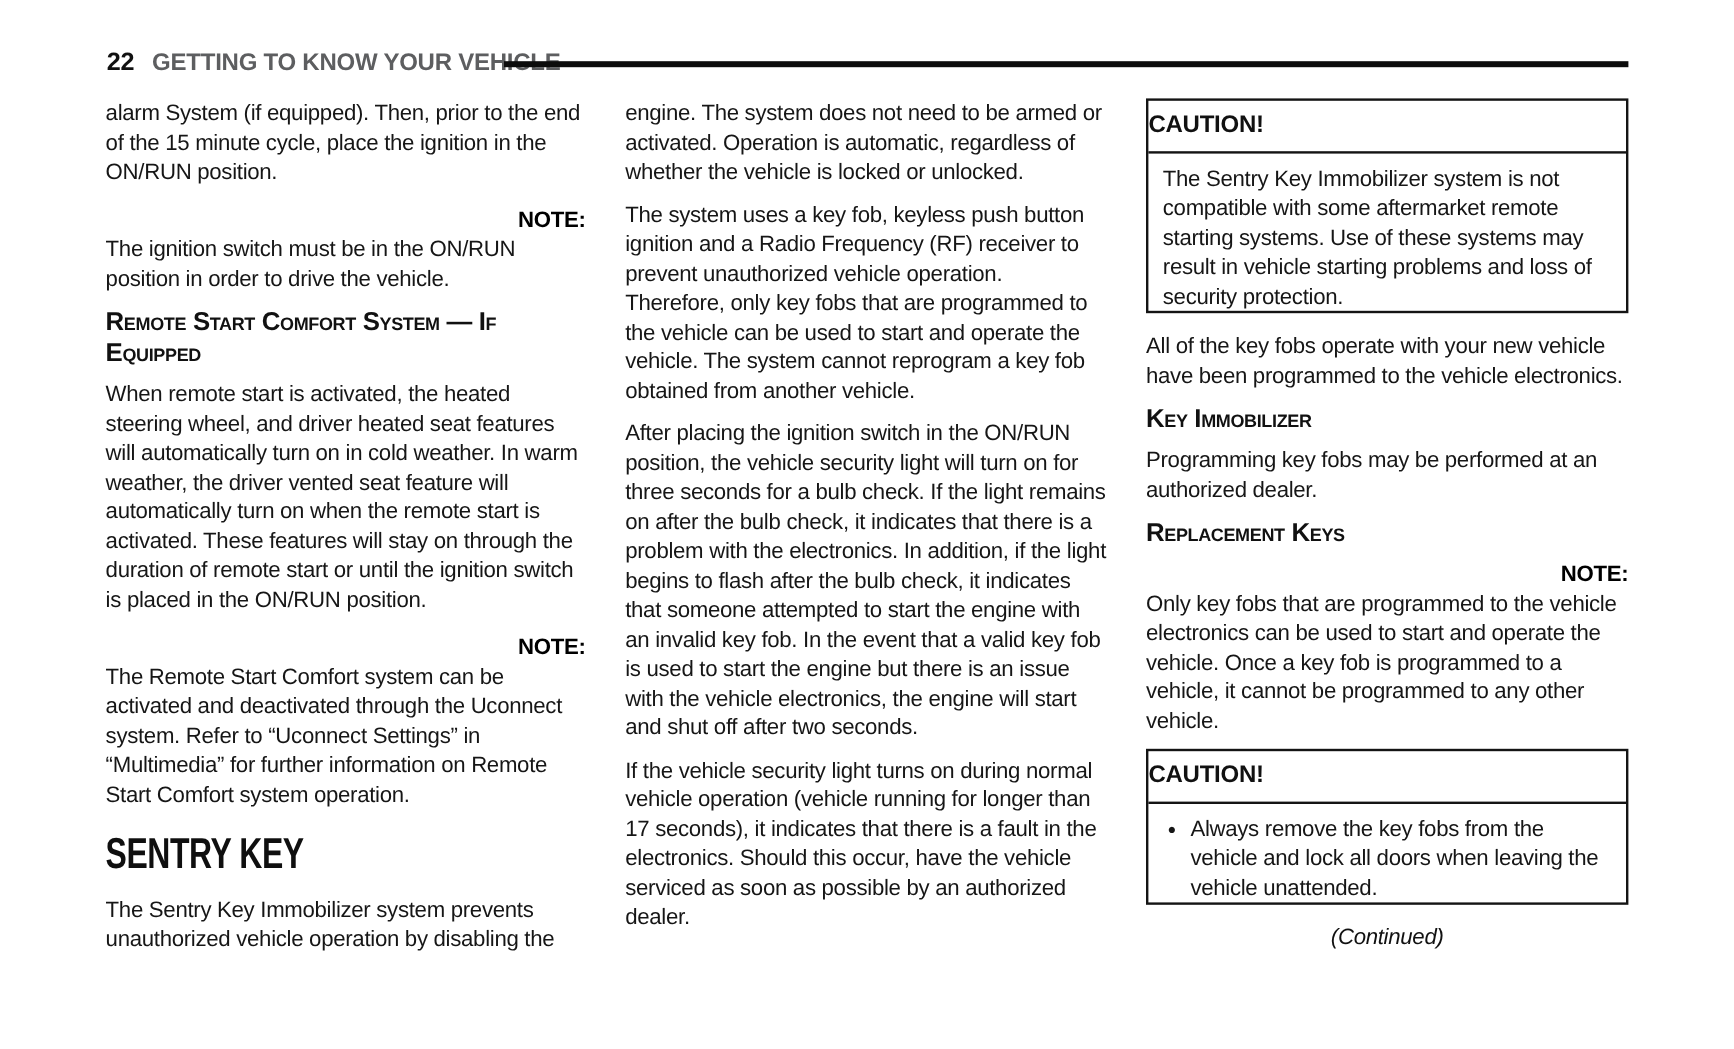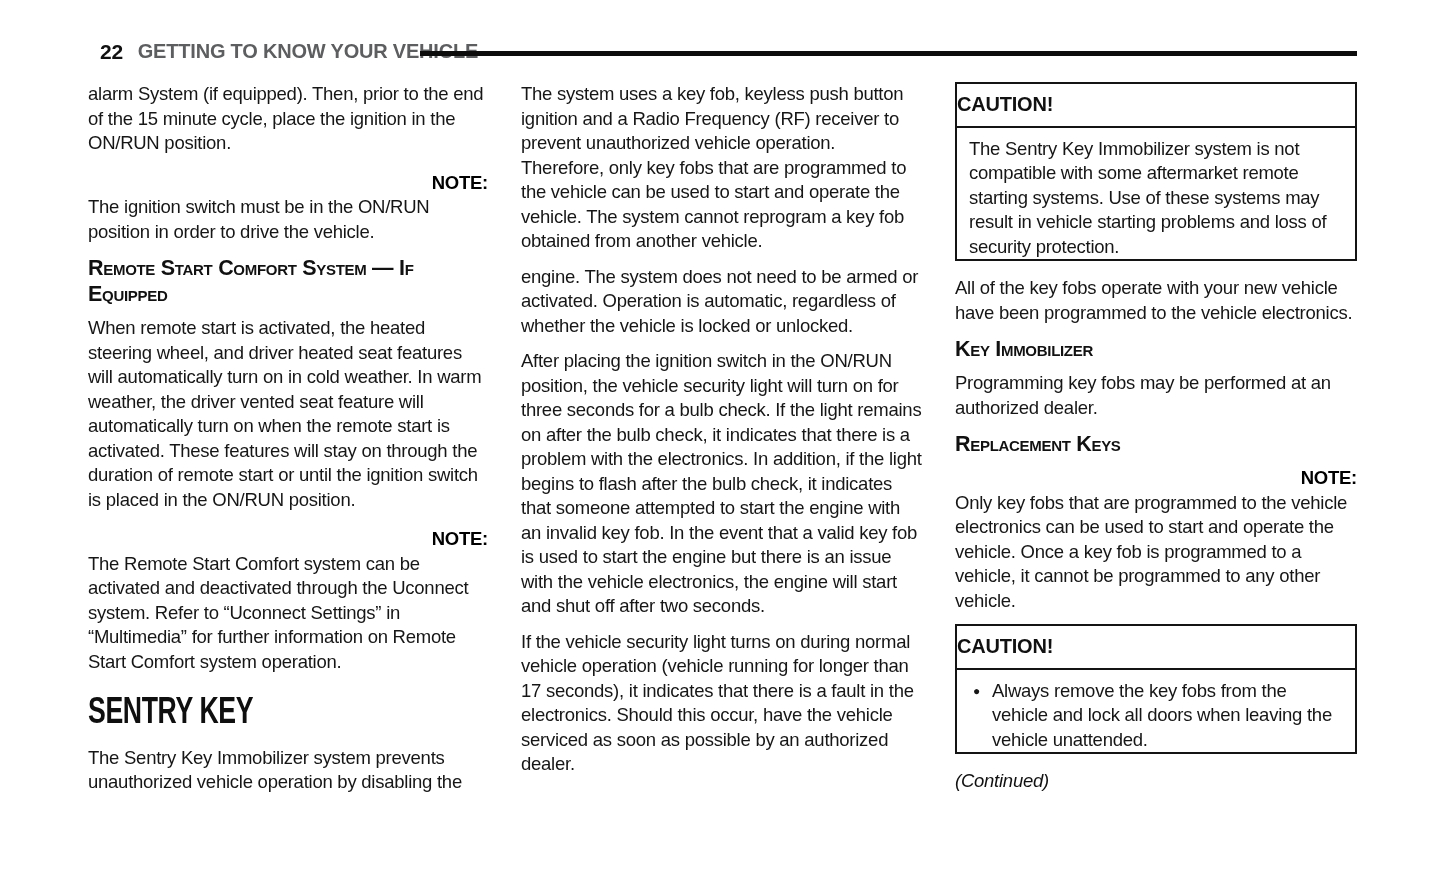--- a/index.html
+++ b/index.html
@@ -5,21 +5,21 @@
   html,body{margin:0;padding:0;}
   body{
     width:1445px;height:874px;
     background:#ffffff;
     position:relative;
     overflow:hidden;
     font-family:"Liberation Sans", sans-serif;
     color:#161616;
   }
   
-  .header{position:absolute;top:40px;left:100px;display:flex;align-items:flex-start;}
+  .header{position:absolute;top:40px;left:89px;display:flex;align-items:flex-end;}
   .page-num{font-size:21px;font-weight:bold;color:#111;letter-spacing:-0.3px;}
   .chapter{font-size:20px;font-weight:bold;color:#5d5e60;margin-left:15px;letter-spacing:-0.2px;}
   .header-rule{position:absolute;top:51px;left:420px;width:937px;height:5px;background:#0c0c0c;}
   
   .col{position:absolute;top:82px;font-size:18.5px;line-height:24.5px;letter-spacing:-0.25px;color:#161616;}
   .col-1{left:88px;width:400px;}
   .col-2{left:521px;width:401px;}
   .col-3{left:955px;width:402px;}
   .para{margin:0 0 11px 0;}
   .note{margin:15px 0 11px 0;}
@@ -46,21 +46,21 @@
   }
   
   .caution{border:2px solid #141414;margin:0 0 15px 0;background:#fff;}
   .caution-title{
     text-align:left;font-weight:bold;font-size:20px;letter-spacing:-0.2px;
     padding:8px 0 9px 0;border-bottom:2px solid #141414;color:#111;
   }
   .caution-body{padding:9px 12px 0 12px;}
   .bullet-item{display:flex;}
   .bullet{flex:0 0 auto;font-size:12px;line-height:24.5px;margin:0 12px 0 4px;}
-  .continued{text-align:left;font-style:italic;font-size:18.5px;margin-top:3px;color:#111;}
+  .continued{text-align:center;font-style:italic;font-size:18.5px;margin-top:3px;color:#111;}
 </style>
 </head>
 <body>
 
 <div class="header">
   <span class="page-num">22</span>
   <span class="chapter">GETTING TO KNOW YOUR VEHICLE</span>
 </div>
 <div class="header-rule"></div>
 
@@ -80,22 +80,22 @@
     <span class="note-label">NOTE:</span>
     <span>The Remote Start Comfort system can be activated and deactivated through the Uconnect system. Refer to “Uconnect Settings” in “Multimedia” for further information on Remote Start Comfort system operation.</span>
   </div>
 
   <h1 class="main-heading">SENTRY KEY</h1>
 
   <p class="para">The Sentry Key Immobilizer system prevents unauthorized vehicle operation by disabling the</p>
 </div>
 
 <div class="col col-2">
+  <p class="para">engine. The system does not need to be armed or activated. Operation is automatic, regardless of whether the vehicle is locked or unlocked.</p>
   <p class="para">The system uses a key fob, keyless push button ignition and a Radio Frequency (RF) receiver to prevent unauthorized vehicle operation. Therefore, only key fobs that are programmed to the vehicle can be used to start and operate the vehicle. The system cannot reprogram a key fob obtained from another vehicle.</p>
-  <p class="para">engine. The system does not need to be armed or activated. Operation is automatic, regardless of whether the vehicle is locked or unlocked.</p>
   <p class="para">After placing the ignition switch in the ON/RUN position, the vehicle security light will turn on for three seconds for a bulb check. If the light remains on after the bulb check, it indicates that there is a problem with the electronics. In addition, if the light begins to flash after the bulb check, it indicates that someone attempted to start the engine with an invalid key fob. In the event that a valid key fob is used to start the engine but there is an issue with the vehicle electronics, the engine will start and shut off after two seconds.</p>
   <p class="para">If the vehicle security light turns on during normal vehicle operation (vehicle running for longer than 17 seconds), it indicates that there is a fault in the electronics. Should this occur, have the vehicle serviced as soon as possible by an authorized dealer.</p>
 </div>
 
 <div class="col col-3">
 
   <div class="caution">
     <div class="caution-title">CAUTION!</div>
     <div class="caution-body">The Sentry Key Immobilizer system is not compatible with some aftermarket remote starting systems. Use of these systems may result in vehicle starting problems and loss of security protection.</div>
   </div>

